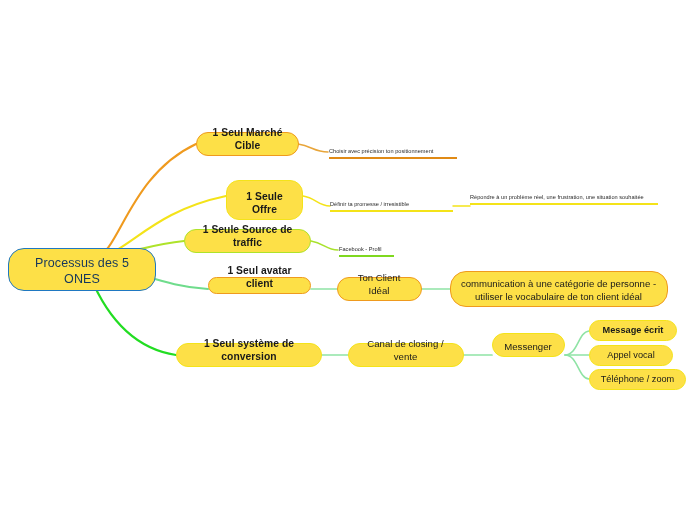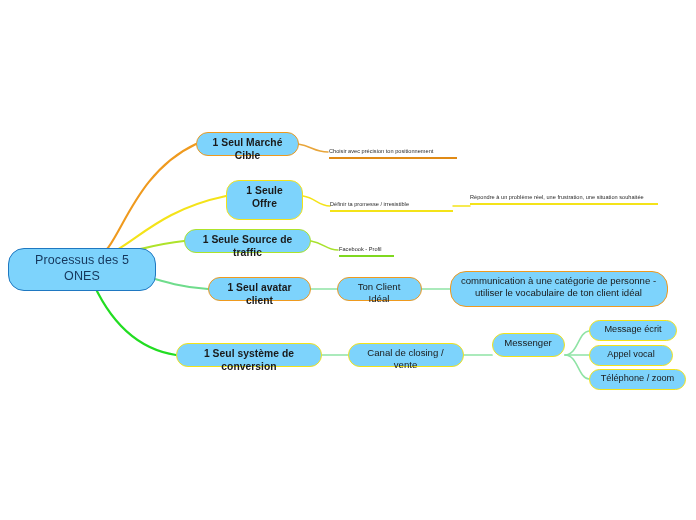--- a/index.html
+++ b/index.html
@@ -25,26 +25,26 @@
     position: absolute;
     left: 0;
     top: 0;
     width: 696px;
     height: 520px;
     pointer-events: none;
   }
   .node {
     position: absolute;
     box-sizing: border-box;
-    background: #7dd3fc;
+    background: #fde047;
     border-style: solid;
     border-width: 1.6px;
     border-radius: 13px;
     display: flex;
-    align-items: flex-start;
+    align-items: flex-end;
     justify-content: center;
     text-align: center;
     color: #1a1a1a;
     line-height: 1.28;
     white-space: pre-line;
     padding: 3px 9px;
   }
   .node.root {
     border-width: 1.8px;
     border-color: #1f78c1;
@@ -139,41 +139,41 @@
     <span>Répondre à un problème réel, une frustration, une situation souhaitée</span>
   </div>
 
   <div class="node lvl1" style="left:184px; top:229px; width:127px; height:24px; border-color:#aee32a;">
     <span>1 Seule Source de traffic</span>
   </div>
   <div class="note small" style="left:339px; top:237px; width:55px; border-bottom-color:#7fd81f;">
     <span>Facebook - Profil</span>
   </div>
 
-  <div class="node lvl1" style="left:208px; top:277px; width:103px; height:24px; border-color:#ef9a1e;">
+  <div class="node lvl1" style="left:208px; top:277px; width:103px; height:17px; border-color:#ef9a1e;">
     <span>1 Seul avatar client</span>
   </div>
   <div class="node lvl2" style="left:337px; top:277px; width:85px; height:24px; border-color:#ef9a1e;">
     <span>Ton Client Idéal</span>
   </div>
   <div class="node lvl2" style="left:450px; top:271px; width:218px; height:36px; border-color:#ef9a1e; border-radius:16px;">
     <span>communication à une catégorie de personne -
 utiliser le vocabulaire de ton client idéal</span>
   </div>
 
   <div class="node lvl1" style="left:176px; top:343px; width:146px; height:24px; border-color:#f4e319;">
     <span>1 Seul système de conversion</span>
   </div>
   <div class="node lvl2" style="left:348px; top:343px; width:116px; height:24px; border-color:#f4e319;">
     <span>Canal de closing / vente</span>
   </div>
   <div class="node lvl2" style="left:492px; top:333px; width:73px; height:24px; border-color:#f4e319;">
     <span>Messenger</span>
   </div>
-  <div class="node lvl3" style="left:589px; top:320px; width:88px; height:21px; border-color:#f4e319;">
+  <div class="node lvl3" style="left:589px; top:320px; width:88px; height:21px; border-color:#f4e319;font-weight:bold;">
     <span>Message écrit</span>
   </div>
   <div class="node lvl3" style="left:589px; top:345px; width:84px; height:21px; border-color:#f4e319;">
     <span>Appel vocal</span>
   </div>
   <div class="node lvl3" style="left:589px; top:369px; width:97px; height:21px; border-color:#f4e319;">
     <span>Téléphone / zoom</span>
   </div>
 
 </div>

